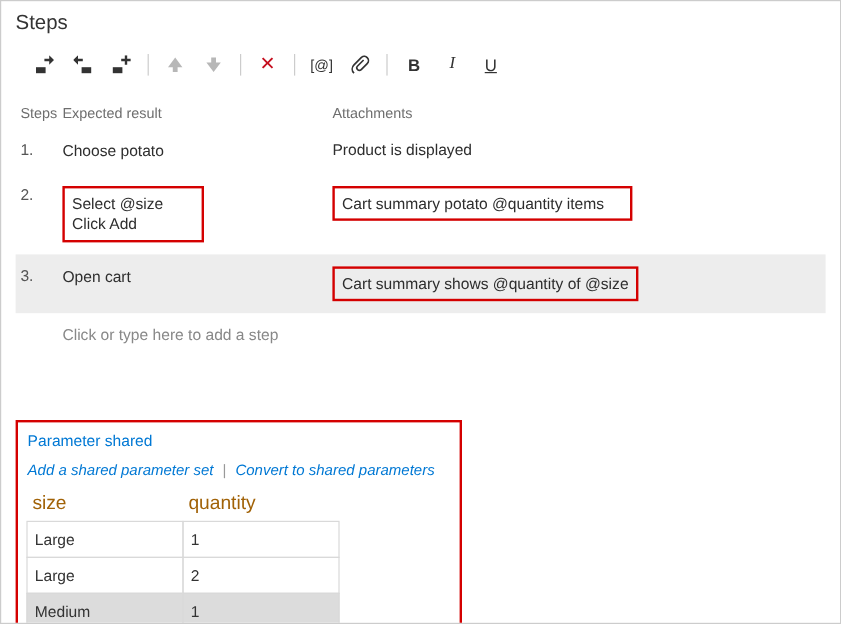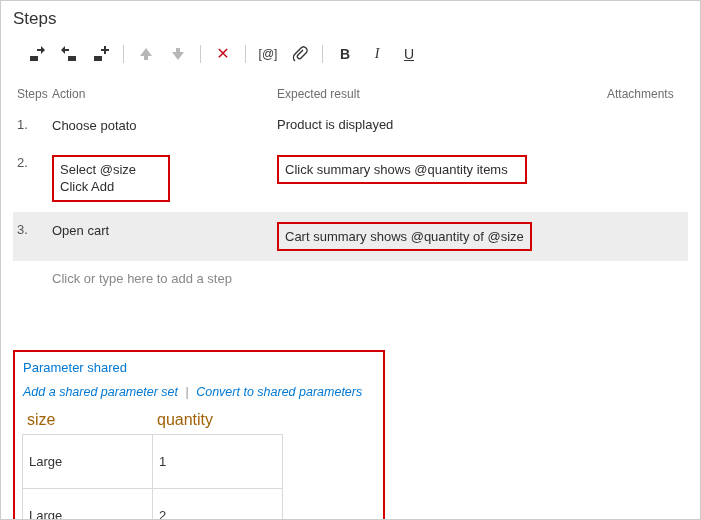--- a/index.html
+++ b/index.html
@@ -122,21 +122,21 @@
     display: grid;
     grid-template-columns: 130px 130px;
   }
   .param-table .th {
     color: #a16207;
     font-size: 16px;
     padding: 6px 4px;
   }
   .param-table .td {
     border: 1px solid #d9d9d9;
-    padding: 19px 6px;
+    padding: 7px 6px;
     margin-left: -1px;
     margin-top: -1px;
   }
   .param-table .row-selected .td {
     background: #dcdcdc;
   }
   .row-wrap {
     display: contents;
   }
   .bold-letter {
@@ -213,36 +213,35 @@
   <span class="btn">
     <span class="italic-letter">I</span>
   </span>
   <span class="btn">
     <span class="underline-letter">U</span>
   </span>
 </div>
 
 <div class="steps-header">
   <div>Steps</div>
-  <div>Action</div>
   <div>Expected result</div>
   <div>Attachments</div>
 </div>
 
 <div id="steps-body">
     <div class="step-row">
       <div class="num">1.</div>
       <div class="action-cell"><span><span class="action-line">Choose potato</span></span></div>
       <div class="result-cell">Product is displayed</div>
       <div></div>
     </div>
     <div class="step-row">
       <div class="num">2.</div>
       <div class="action-cell"><span class="hlbox"><span class="action-line">Select @size</span><span class="action-line">Click Add</span></span></div>
-      <div class="result-cell"><span class="hlbox">Click summary shows @quantity items</span></div>
+      <div class="result-cell"><span class="hlbox">Cart summary potato @quantity items</span></div>
       <div></div>
     </div>
     <div class="step-row selected">
       <div class="num">3.</div>
       <div class="action-cell"><span><span class="action-line">Open cart</span></span></div>
       <div class="result-cell"><span class="hlbox">Cart summary shows @quantity of @size</span></div>
       <div></div>
     </div>
   </div>
 

